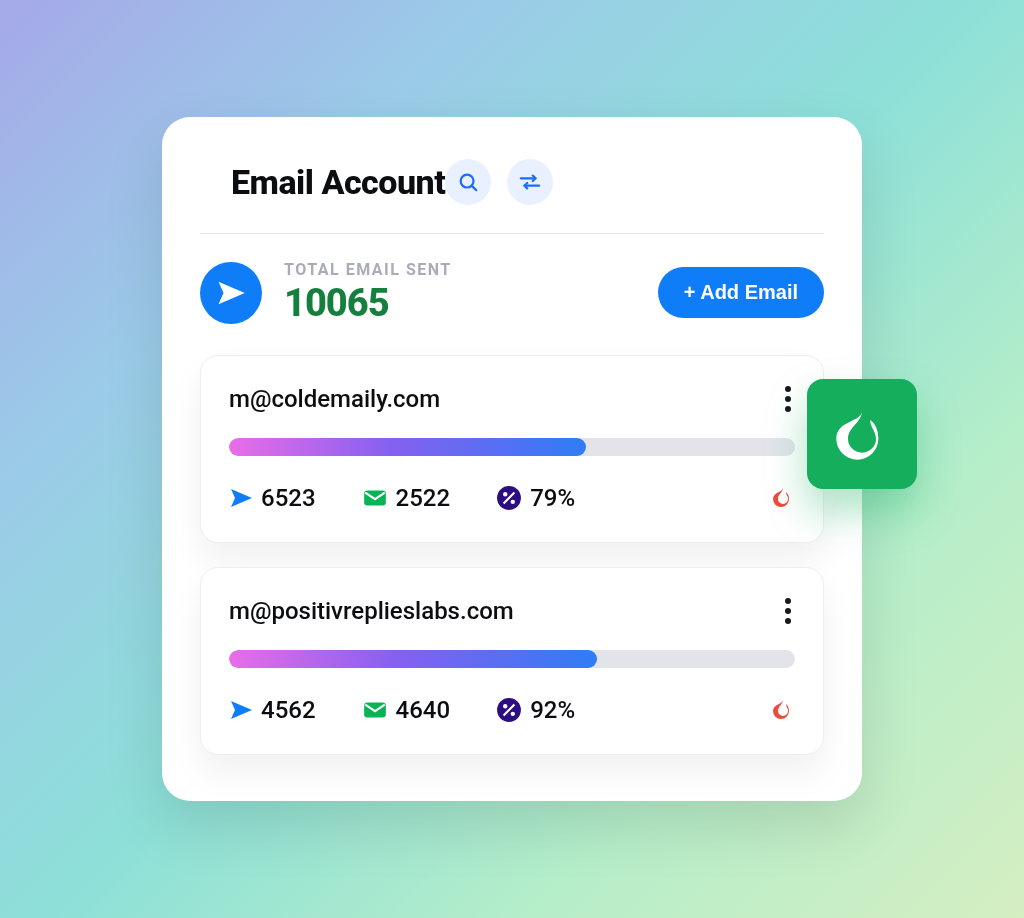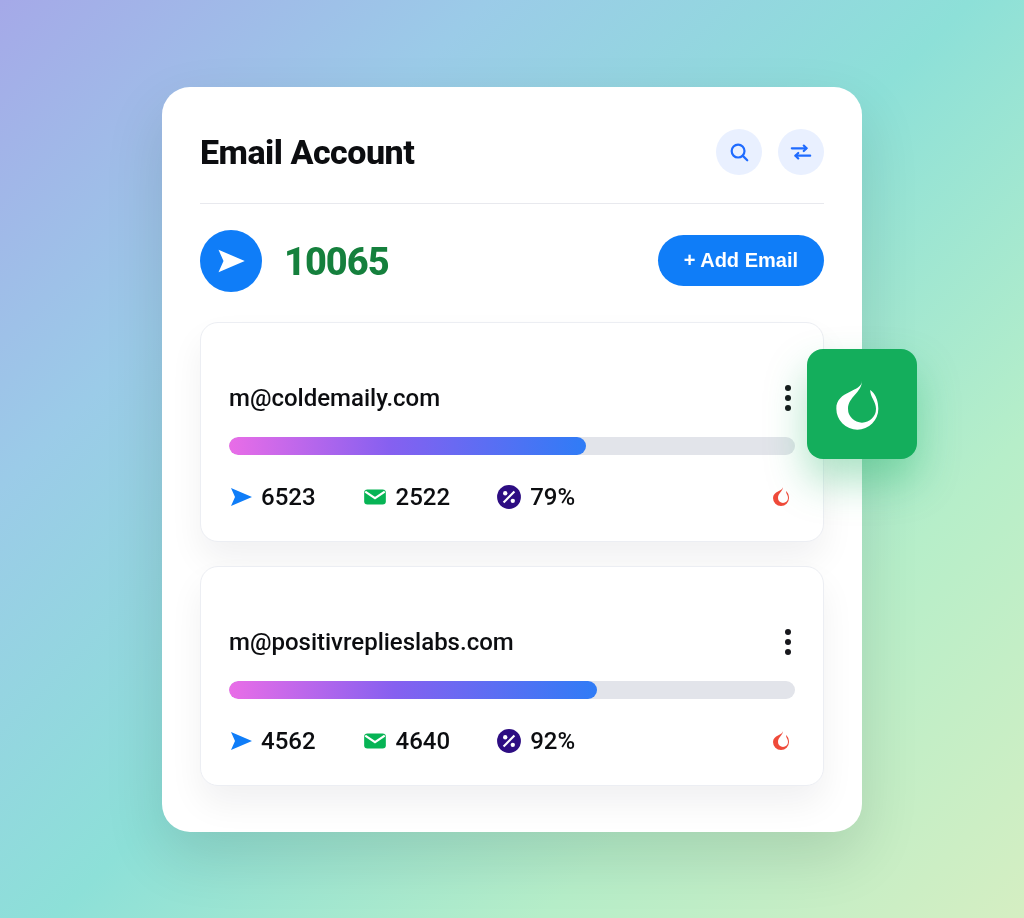--- a/index.html
+++ b/index.html
@@ -18,21 +18,22 @@
     width: 700px;
     background: #ffffff;
     border-radius: 28px;
     padding: 42px 38px 46px 38px;
     box-shadow: 0 24px 60px rgba(0,0,0,0.12);
   }
   
   .card-header {
     display: flex;
     align-items: center;
-    justify-content: space-between;
+    justify-content: flex-start;
+    margin-left: 31px;
   }
   .card-title {
     font-size: 34px;
     font-weight: 800;
     color: #0c0d10;
     letter-spacing: -0.5px;
   }
   .header-actions { display: flex; gap: 16px; }
   .icon-btn {
     width: 46px; height: 46px;
@@ -84,21 +85,20 @@
   .account {
     border: 1px solid #eceef3;
     border-radius: 18px;
     padding: 26px 28px 30px 28px;
     box-shadow: 0 18px 34px rgba(16,24,40,0.06);
     background: #ffffff;
   }
   .account-head {
     display: flex; align-items: center; justify-content: space-between;
     margin-bottom: 22px;
-    margin-top: 32px;
   }
   .account-email {
     font-size: 24px; font-weight: 500; color: #0c0d10;
   }
   .more-btn {
     display: flex; flex-direction: column; gap: 4px;
     padding: 4px;
   }
   .more-btn span {
     width: 6px; height: 6px; border-radius: 50%; background: #17181c;
@@ -159,20 +159,21 @@
 
   <div class="divider"></div>
 
   <div class="total-row">
     <div class="circle-icon">
       <svg width="30" height="30" viewBox="0 0 24 24" fill="#ffffff">
         <path d="M2 21l21-9L2 3l4 9-4 9z"></path>
       </svg>
     </div>
     <div class="total-text">
+      <div class="total-label">TOTAL EMAIL SENT</div>
       <div class="total-value">10065</div>
     </div>
     <button class="add-btn">
       <span>+ Add Email</span>
     </button>
   </div>
 
   <div class="account-list">
 
     <div class="account">

